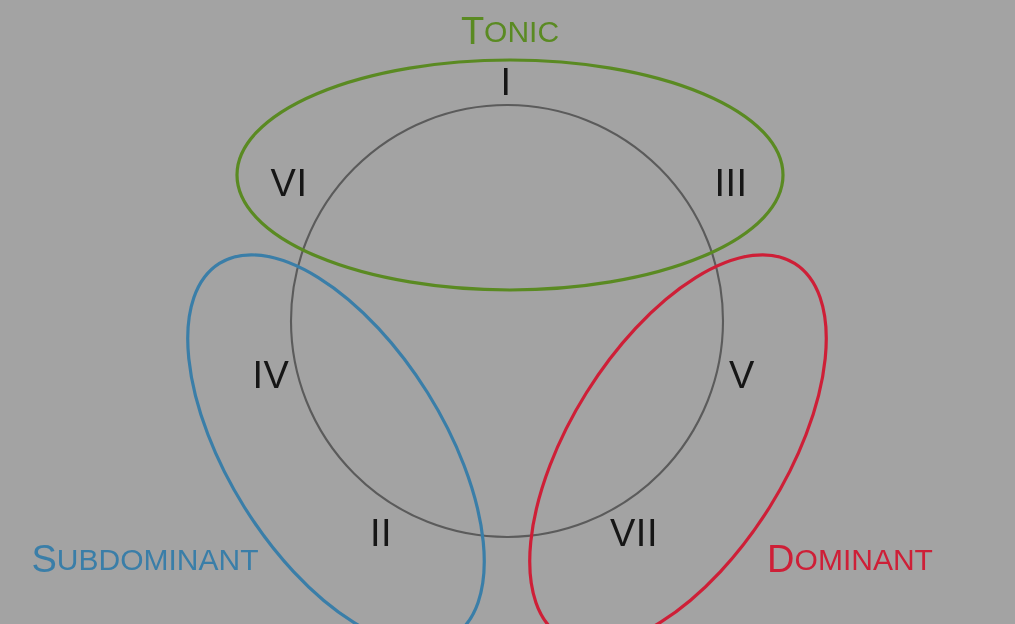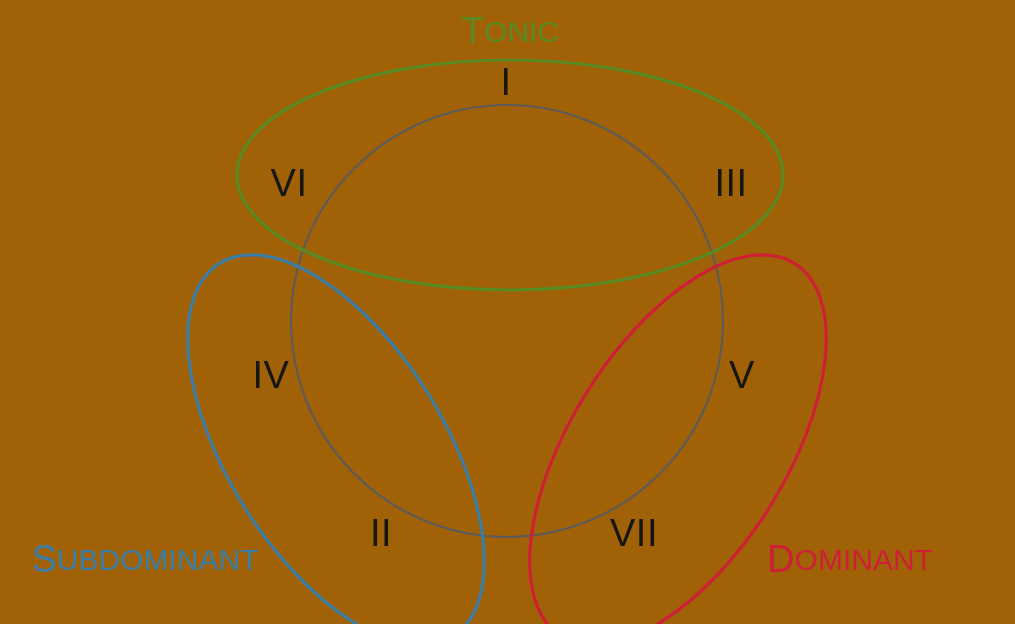--- a/index.html
+++ b/index.html
@@ -7,21 +7,21 @@
     padding: 0;
     background: #ffffff;
   }
   body {
     font-family: "Liberation Sans", sans-serif;
   }
   #stage {
     position: relative;
     width: 1015px;
     height: 624px;
-    background: #a16207;
+    background: #a3a3a3;
     overflow: hidden;
   }
   #diagram-svg {
     position: absolute;
     left: 0;
     top: 0;
     width: 1015px;
     height: 624px;
     display: block;
   }

